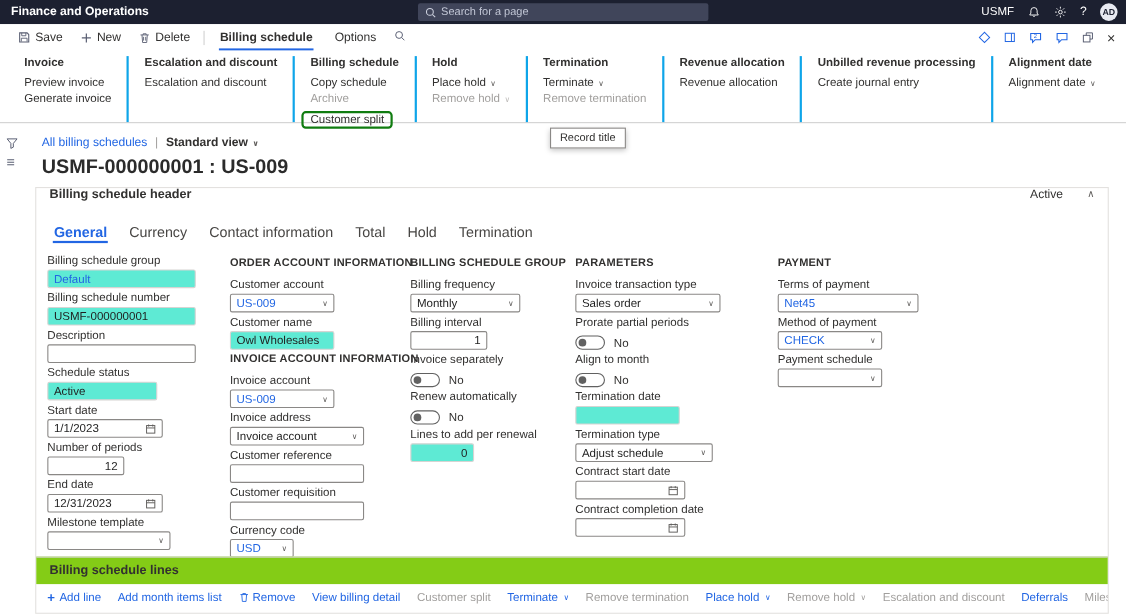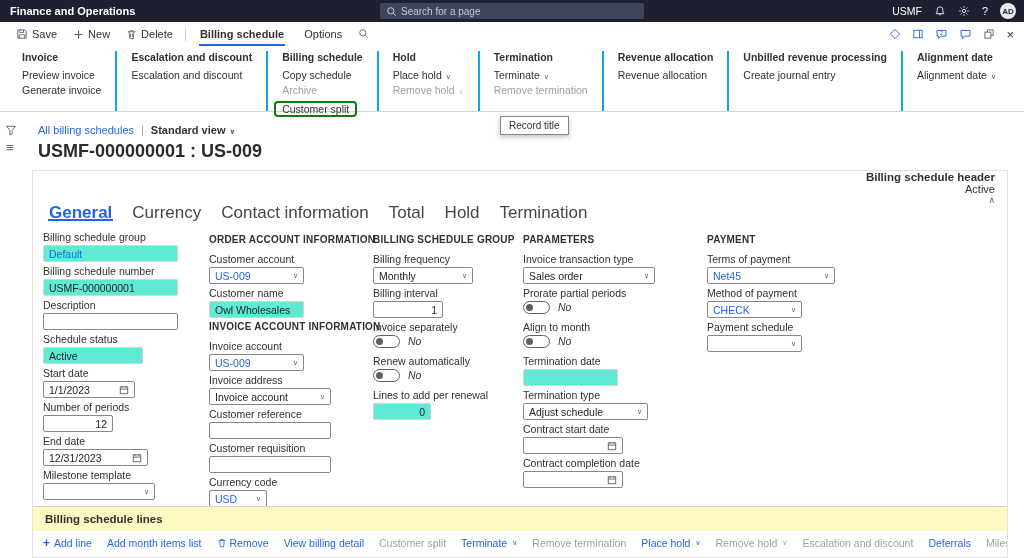--- a/index.html
+++ b/index.html
@@ -58,28 +58,28 @@
   .crumb-sep { color:#a19f9d; }
   .crumb-view { color:#323130; font-weight:600; }
   .crumb-view::after { content:"\2228"; font-size:7px; color:#605e5c; margin-left:4px; }
   .tooltip { position:absolute; top:116px; left:500px; background:#fff; border:1px solid #8a8886;
     box-shadow:0 2px 5px rgba(0,0,0,.25); font-size:10px; padding:3px 8px; z-index:5; }
   .page-title { position:absolute; top:141px; left:38px; font-size:18px; font-weight:700; color:#2b2b2b; }
 
   
   .card { position:absolute; top:170px; left:32px; width:976px; height:388px;
     background:#fff; border:1px solid #e3e1df; }
-  .card-hdr { height:24px; display:flex; align-items:flex-end; padding:0 12px;flex-direction:column; }
+  .card-hdr { height:24px; display:flex; align-items:flex-start; padding:0 12px; }
   .card-hdr-title { font-size:11.5px; font-weight:700; }
   .card-status { margin-left:auto; font-size:11px; }
   .up-chev { margin-left:22px; color:#605e5c; font-size:9px; }
   .up-chev::after { content:"\2227"; }
 
   .htabs { display:flex; gap:4px; padding:4px 8px 0 8px; height:26px; }
-  .htab { font-size:17px; padding:4px 8px 6px; color:#484644; position:relative; }
+  .htab { font-size:13px; padding:4px 8px 6px; color:#484644; position:relative; }
   .htab.active { color:#2266E3; font-weight:600; }
   .htab.active::after { content:""; position:absolute; left:7px; right:7px; bottom:0; height:2px; background:#2266E3; }
 
   
   .formarea { position:absolute; top:52px; left:0; right:0; height:283px; overflow:hidden;
     padding:8px 0 0 10px; display:flex; }
   .fcol1 { width:158px; }
   .fcol2 { width:148px; margin-left:8px; }
   .fcol3 { width:122px; margin-left:16px; }
   .fcol4 { width:140px; margin-left:28px; }
@@ -87,28 +87,28 @@
   .fld { margin-bottom:3px; }
   .lbl { display:block; font-size:10.5px; line-height:13px; color:#323130; margin-bottom:1px; }
   .sect { font-size:10px; font-weight:700; letter-spacing:.2px; margin:3px 0 8px; white-space:nowrap; }
   .bx { height:17px; border:1px solid #8a8886; border-radius:2px; background:#fff;
     display:flex; align-items:center; padding:0 5px; font-size:10.5px; color:#1f1f1f; }
   .bx.ro { background:#5eead4; border-color:#d6d4d2; }
   .bx.dd::after { content:"\2228"; margin-left:auto; font-size:7px; color:#605e5c; padding-left:4px; }
   .bx.num { justify-content:flex-end; }
   .bx .cal { margin-left:auto; }
   .blue { color:#2266E3; }
-  .tgl { display:flex; align-items:flex-start; gap:8px; height:17px;font-style:italic; }
+  .tgl { display:flex; align-items:flex-end; gap:8px; height:17px; }
   .pill { width:27px; height:13px; border:1px solid #616161; border-radius:8px; position:relative; flex:none; }
   .pill::after { content:""; position:absolute; left:2px; top:2px; width:7px; height:7px; border-radius:50%; background:#616161; }
   .tglval { font-size:10.5px; }
 
   
   .lines-hdr { position:absolute; top:335px; left:0; right:0; border-top:1px solid #d6d4d2;
-    height:25px; display:flex; align-items:center; padding:0 12px; background:#fef9c3; }
+    height:25px; display:flex; align-items:center; padding:0 12px; background:#84cc16; }
   .lines-title { font-size:11.5px; font-weight:700; }
   .lines-toolbar { position:absolute; top:360px; left:0; right:0; height:24px; display:flex;
     align-items:center; gap:15px; padding-left:10px; white-space:nowrap; overflow:hidden; }
   .tbi { font-size:10.5px; color:#2266E3; display:flex; align-items:center; gap:3px; }
   .tbi.disabled { color:#a19f9d; }
   .tbi.dd::after { content:"\2228"; font-size:7px; margin-left:2px; }
   .plus::before { content:"+"; font-size:12px; font-weight:700; margin-right:1px; }
 </style>
 </head>
 <body>
@@ -280,21 +280,21 @@
           </div>
         </div>
       <div class="fld">
           <span class="lbl">Schedule status</span>
         <div class="bx ro" style="width:100px">
             <span>Active</span>
           </div>
         </div>
       <div class="fld">
           <span class="lbl">Start date</span>
-        <div class="bx" style="width:92px">
+        <div class="bx" style="width:105px">
             <span>1/1/2023</span>
           <svg class="cal" width="10" height="10" viewBox="0 0 16 16">
               <rect x="2" y="3" width="12" height="11" fill="none" stroke="#605e5c" stroke-width="1.4"></rect>
               <path stroke="#605e5c" stroke-width="1.4" d="M2 6.5h12M5 1.5v3M11 1.5v3"></path>
             </svg>
           </div>
         </div>
       <div class="fld">
           <span class="lbl">Number of periods</span>
         <div class="bx num" style="width:70px">

